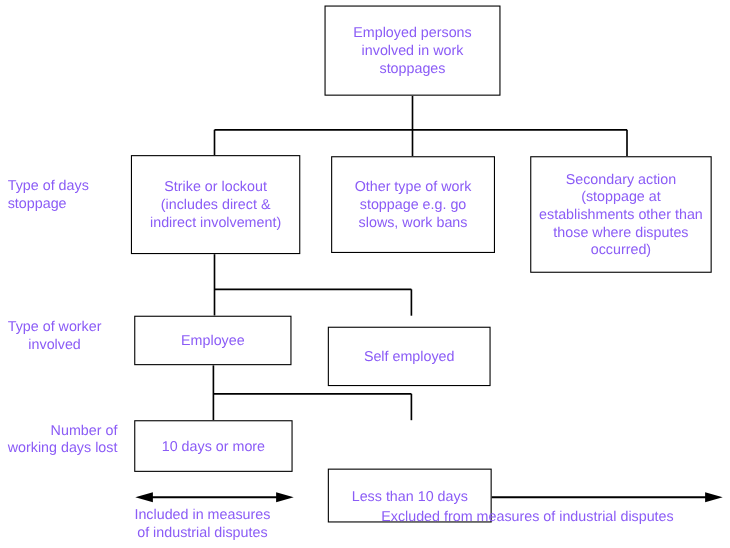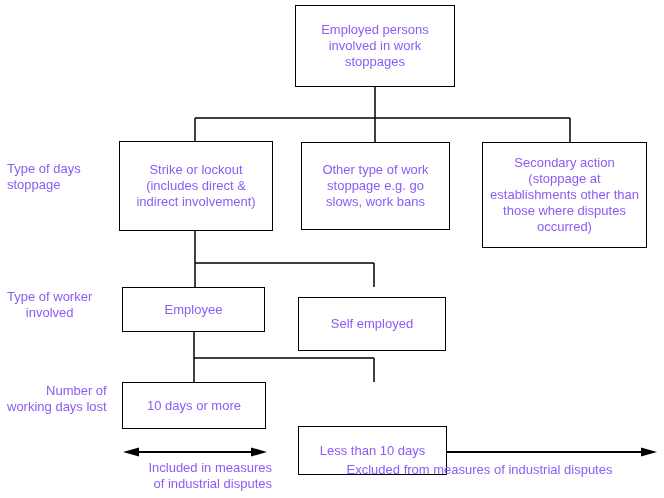--- a/index.html
+++ b/index.html
@@ -109,18 +109,18 @@
 
   <div class="node" style="left:298px; top:297px; width:148px; height:54px;">Self employed</div>
 
   <div class="side-label" style="top:383px;text-align:right;">Number of
 working days lost</div>
 
   <div class="node" style="left:122px; top:382px; width:144px; height:47px;text-align:right;">10 days or more</div>
 
   <div class="node" style="left:298px; top:394px; width:149px; height:49px;margin-top:32px;">Less than 10 days</div>
 
-  <div class="caption" style="left:128px; top:460px; width:144px;text-align:right;">Included in measures
+  <div class="caption" style="left:112px; top:460px; width:144px;">Included in measures
 of industrial disputes</div>
 
   <div class="caption" style="left:302px; top:462px; width:355px;">Excluded from measures of industrial disputes</div>
 
 </div>
 
 </body></html>

